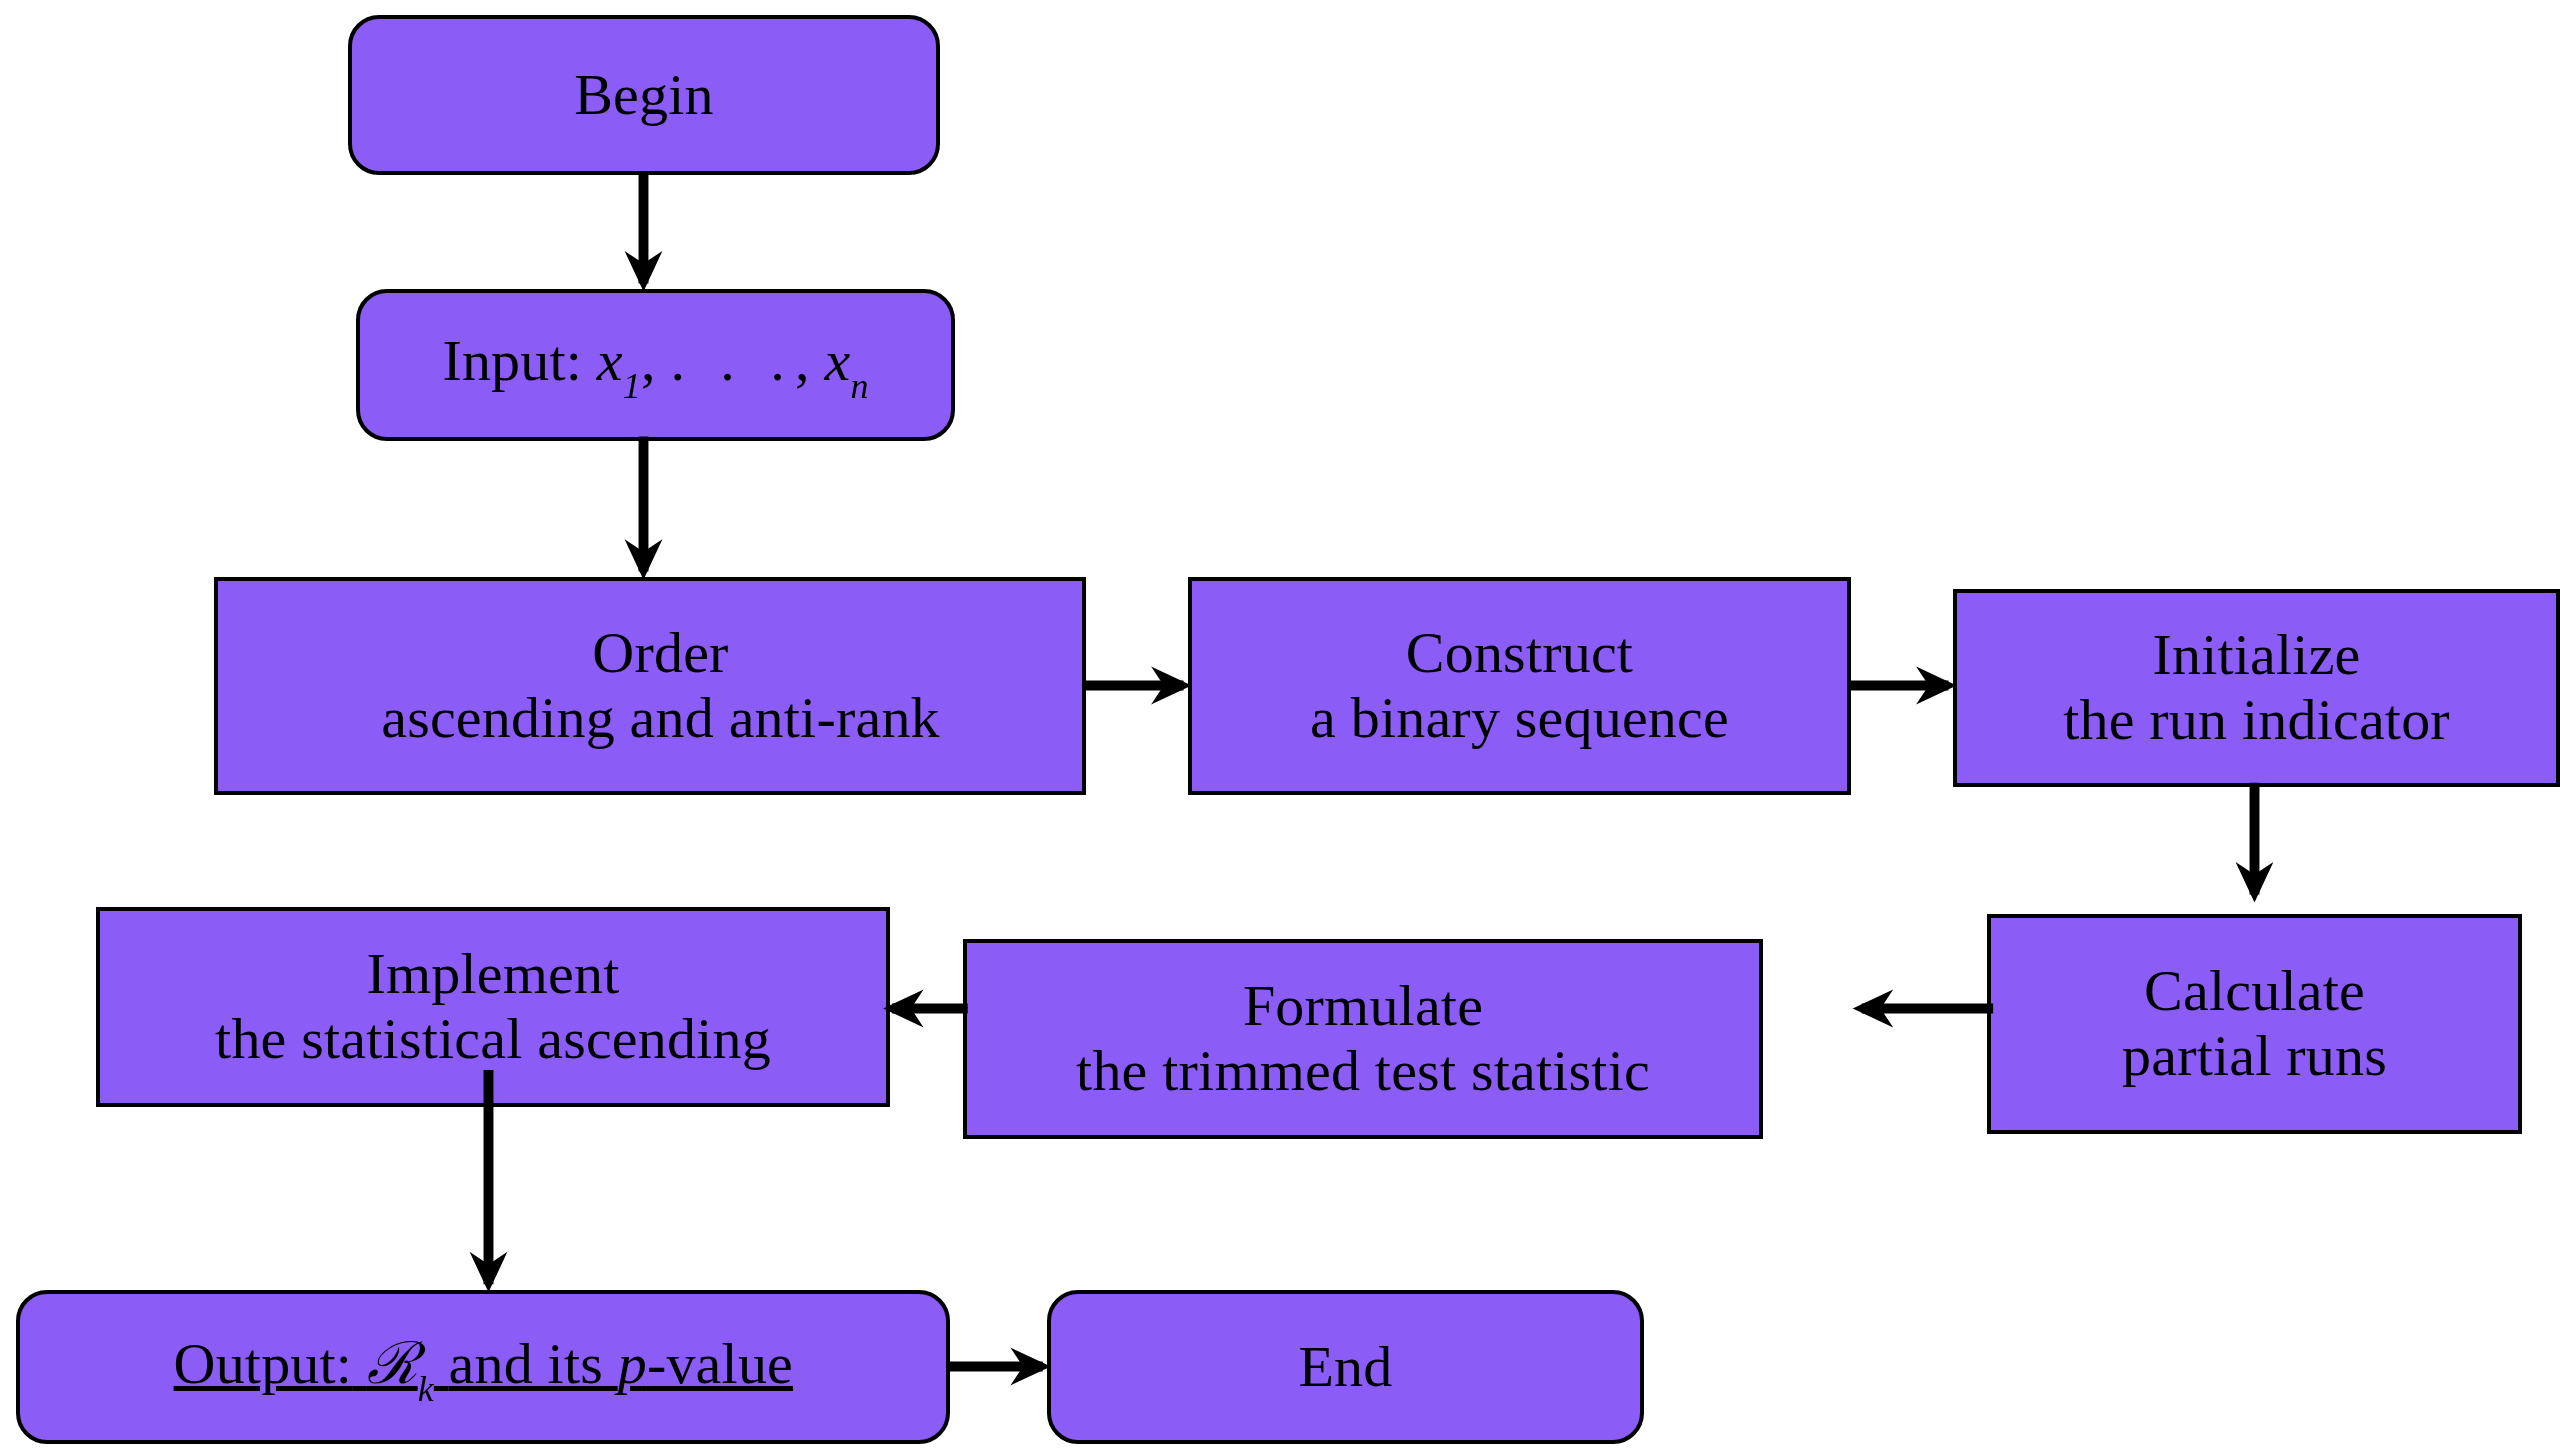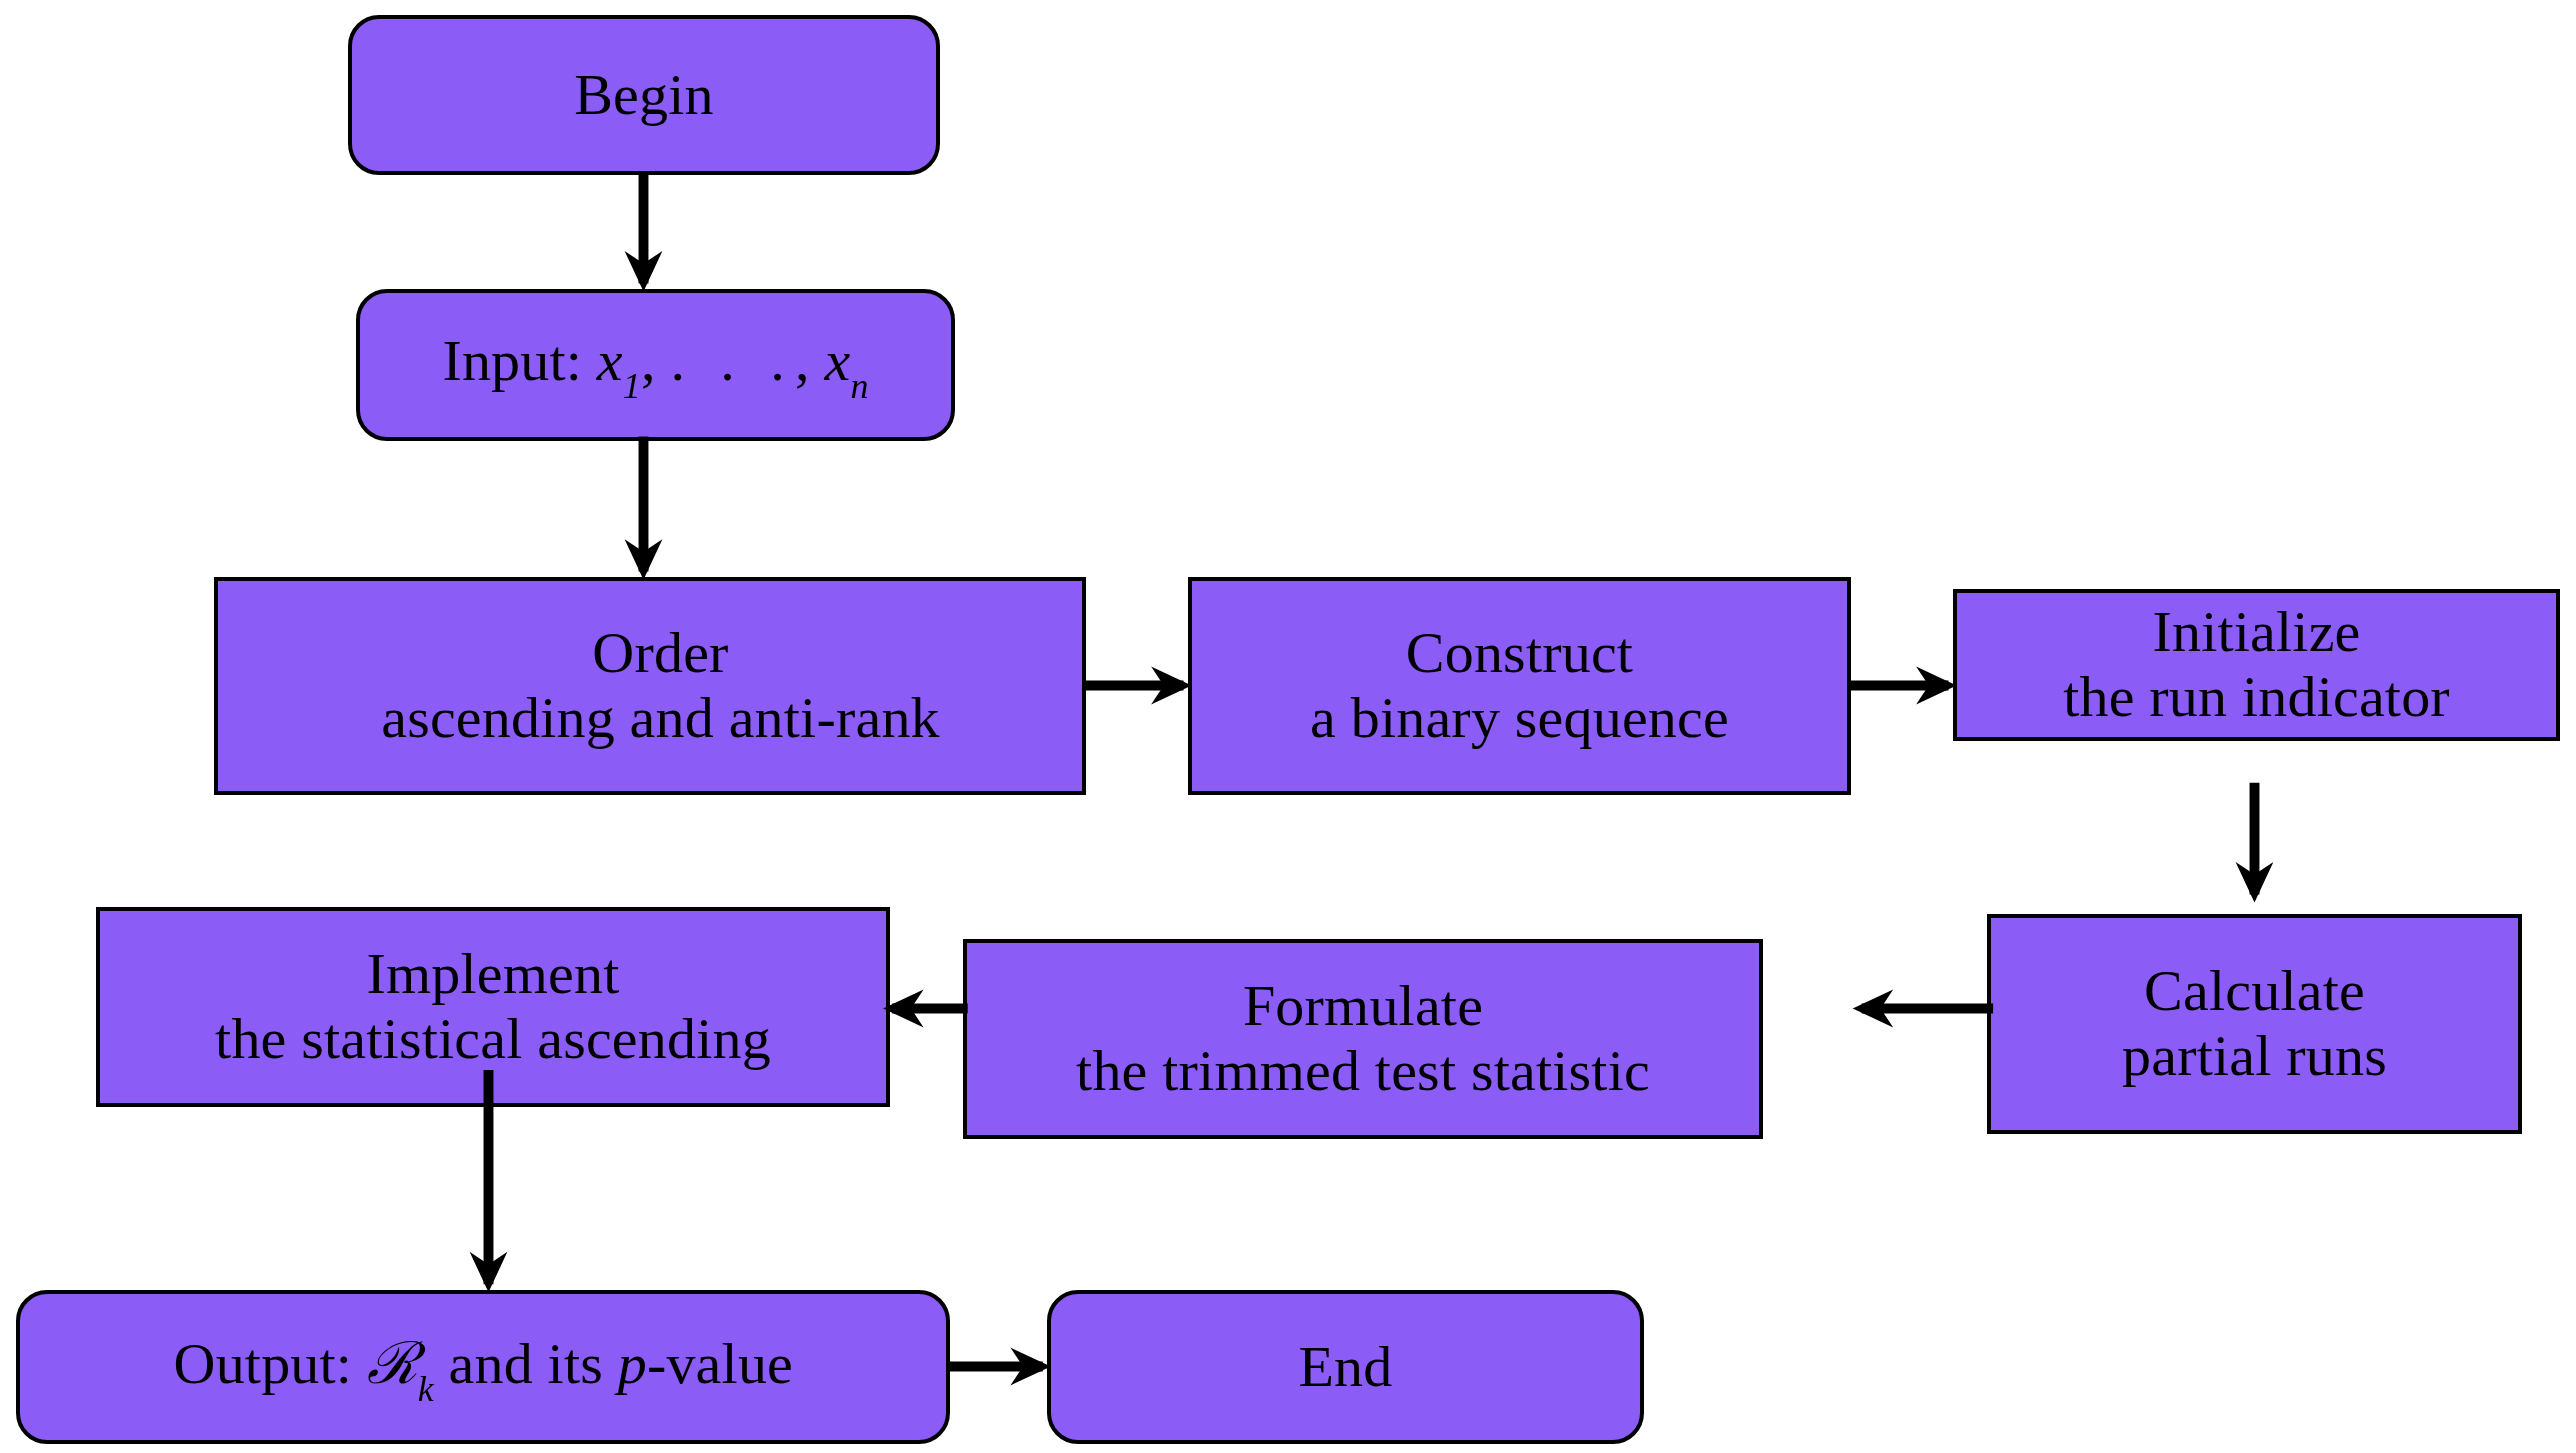--- a/index.html
+++ b/index.html
@@ -71,41 +71,41 @@
   <div class="node sharp" style="left:214px; top:577px; width:872px; height:218px;padding-left:21px;">
     <span class="ln">Order</span>
     <span class="ln">ascending and anti-rank</span>
   </div>
 
   <div class="node sharp" style="left:1188px; top:577px; width:663px; height:218px;">
     <span class="ln">Construct</span>
     <span class="ln">a binary sequence</span>
   </div>
 
-  <div class="node sharp" style="left:1953px; top:589px; width:607px; height:152px;">
+  <div class="node sharp" style="left:1953px; top:589px; width:607px; height:198px;">
     <span class="ln">Initialize</span>
     <span class="ln">the run indicator</span>
   </div>
 
   <div class="node sharp" style="left:1987px; top:899px; width:535px; height:220px;margin-top:15px;">
     <span class="ln">Calculate</span>
     <span class="ln">partial runs</span>
   </div>
 
   <div class="node sharp" style="left:963px; top:939px; width:800px; height:200px;">
     <span class="ln">Formulate</span>
     <span class="ln">the trimmed test statistic</span>
   </div>
 
   <div class="node sharp" style="left:96px; top:907px; width:794px; height:200px;">
     <span class="ln">Implement</span>
     <span class="ln">the statistical ascending</span>
   </div>
 
-  <div class="node rounded" style="left:16.3px; top:1290px; width:934px; height:154px;">
+  <div class="node rounded" style="left:16.3px; top:1290px; width:934px; height:154px;text-decoration:underline;">
     <span class="ln"><span>Output:</span>&nbsp;<span class="scriptR">ℛ</span><span class="sub">k</span>&nbsp;<span>and its</span>&nbsp;<span class="mi">p</span><span>-value</span></span>
   </div>
 
   <div class="node rounded" style="left:1047px; top:1290px; width:597px; height:154px;">
     <span class="ln">End</span>
   </div>
 
   <div class="conn" style="left:621px; top:171px; width:45px; height:124px;">
     <svg width="45" height="124" viewBox="0 0 50 136">
       <line x1="25" y1="0" x2="25" y2="124" stroke="#000" stroke-width="11"></line>

